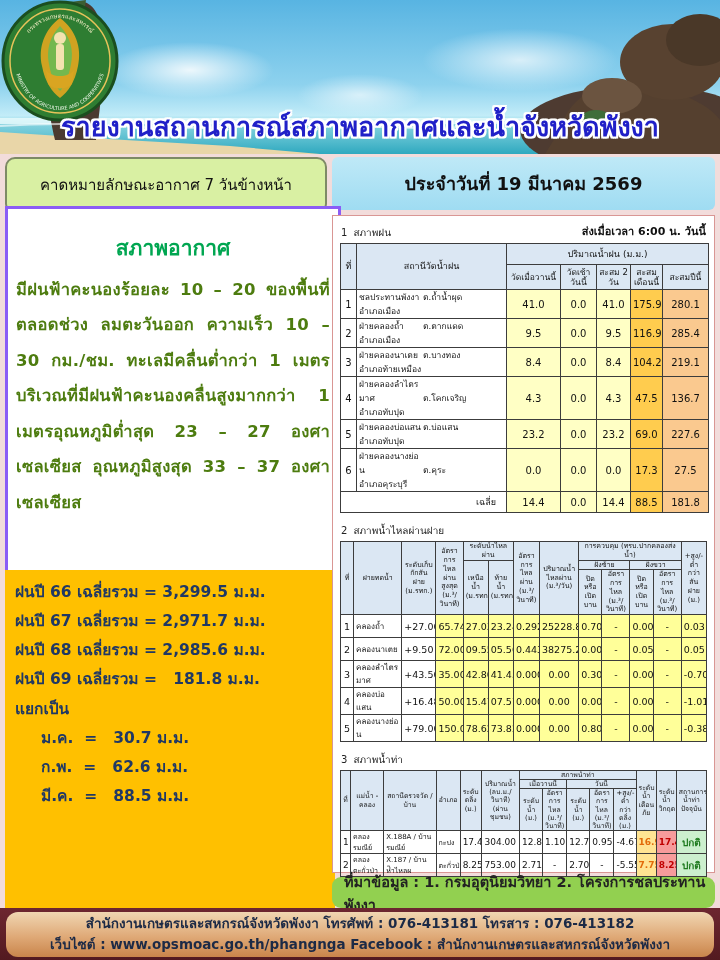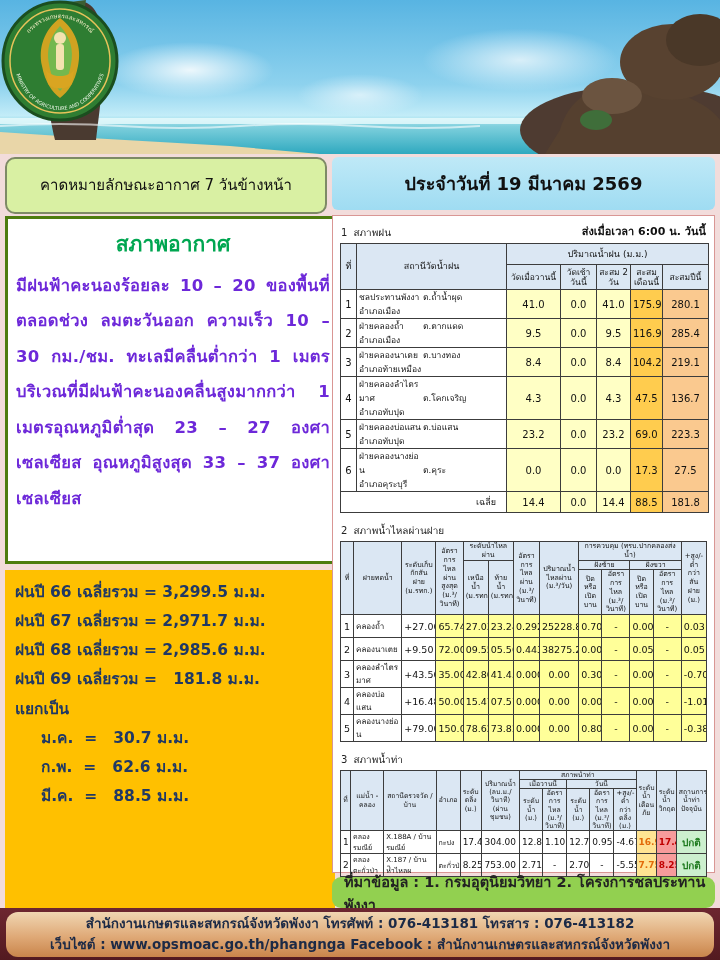--- a/index.html
+++ b/index.html
@@ -37,29 +37,29 @@
     font-size:15px;color:#111;line-height:1.55;
   }
   #date-box{
     position:absolute;left:332px;top:157px;width:383px;height:53px;
     background:linear-gradient(#bfe9f7,#9fdcf2);border-radius:6px;
     display:flex;justify-content:center;align-items:center;
     font-size:18px;font-weight:bold;color:#111;
   }
   
   #weather-box{
-    position:absolute;left:5px;top:216px;width:314px;height:338px;
-    background:#fff;border:3px solid #4d7c0f;padding:2px 8px;
+    position:absolute;left:5px;top:206px;width:314px;height:338px;
+    background:#fff;border:3px solid #8b5cf6;padding:16px 8px;
   }
   #weather-heading{
     text-align:center;color:#00a651;font-size:21px;font-weight:bold;margin:6px 0 8px 0;
   }
   #weather-body{
     font-size:16.5px;font-weight:600;line-height:2.15;text-align:justify;
-    letter-spacing:.3px;color:#6d28d9;
+    letter-spacing:.3px;color:#4d7c0f;
   }
   #stats-box{
     position:absolute;left:5px;top:570px;width:314px;height:335px;
     background:#ffc000;padding:8px 6px 0 10px;
   }
   .stat-line{
     font-size:15.5px;font-weight:bold;color:#203864;line-height:1.88;
     white-space:pre;
   }
   .stat-line.ind{padding-left:26px;}
@@ -162,20 +162,21 @@
     <circle cx="60" cy="38" r="6" fill="#f4e3b0"></circle>
     <path d="M46,70 C52,78 68,78 74,70 L72,84 C66,90 54,90 48,84 Z" fill="#d9a521"></path>
     <text font-size="6" fill="#f7efc8" text-anchor="middle">
       <textPath href="#arcTop" startOffset="50%">กระทรวงเกษตรและสหกรณ์</textPath>
     </text>
     <text font-size="5" fill="#eef7e8" text-anchor="middle">
       <textPath href="#arcBot" startOffset="50%">MINISTRY OF AGRICULTURE AND COOPERATIVES</textPath>
     </text>
   </svg>
 
+  <div id="report-title">รายงานสถานการณ์สภาพอากาศและน้ำจังหวัดพังงา</div>
 </div>
 
 <div id="forecast-box">
   <span>คาดหมายลักษณะอากาศ 7 วันข้างหน้า</span>
 </div>
 <div id="date-box">
   <span>ประจำวันที่ 19 มีนาคม 2569</span>
 </div>
 
 <div id="weather-box">
@@ -265,21 +266,21 @@
           <td class="cm">47.5</td>
           <td class="co">136.7</td>
         </tr>
         <tr>
           <td class="tno">5</td>
           <td class="station"><span class="st-n">ฝ่ายคลองบ่อแสน</span><span class="st-t">ต.บ่อแสน</span><span class="st-a">อำเภอทับปุด</span></td>
           <td class="cy">23.2</td>
           <td class="cy">0.0</td>
           <td class="cy">23.2</td>
           <td class="cm">69.0</td>
-          <td class="co">223.3</td>
+          <td class="co">227.6</td>
         </tr>
         <tr>
           <td class="tno">6</td>
           <td class="station"><span class="st-n">ฝ่ายคลองนางย่อน</span><span class="st-t">ต.คุระ</span><span class="st-a">อำเภอคุระบุรี</span></td>
           <td class="cy">0.0</td>
           <td class="cy">0.0</td>
           <td class="cy">0.0</td>
           <td class="cm">17.3</td>
           <td class="co">27.5</td>
         </tr>

